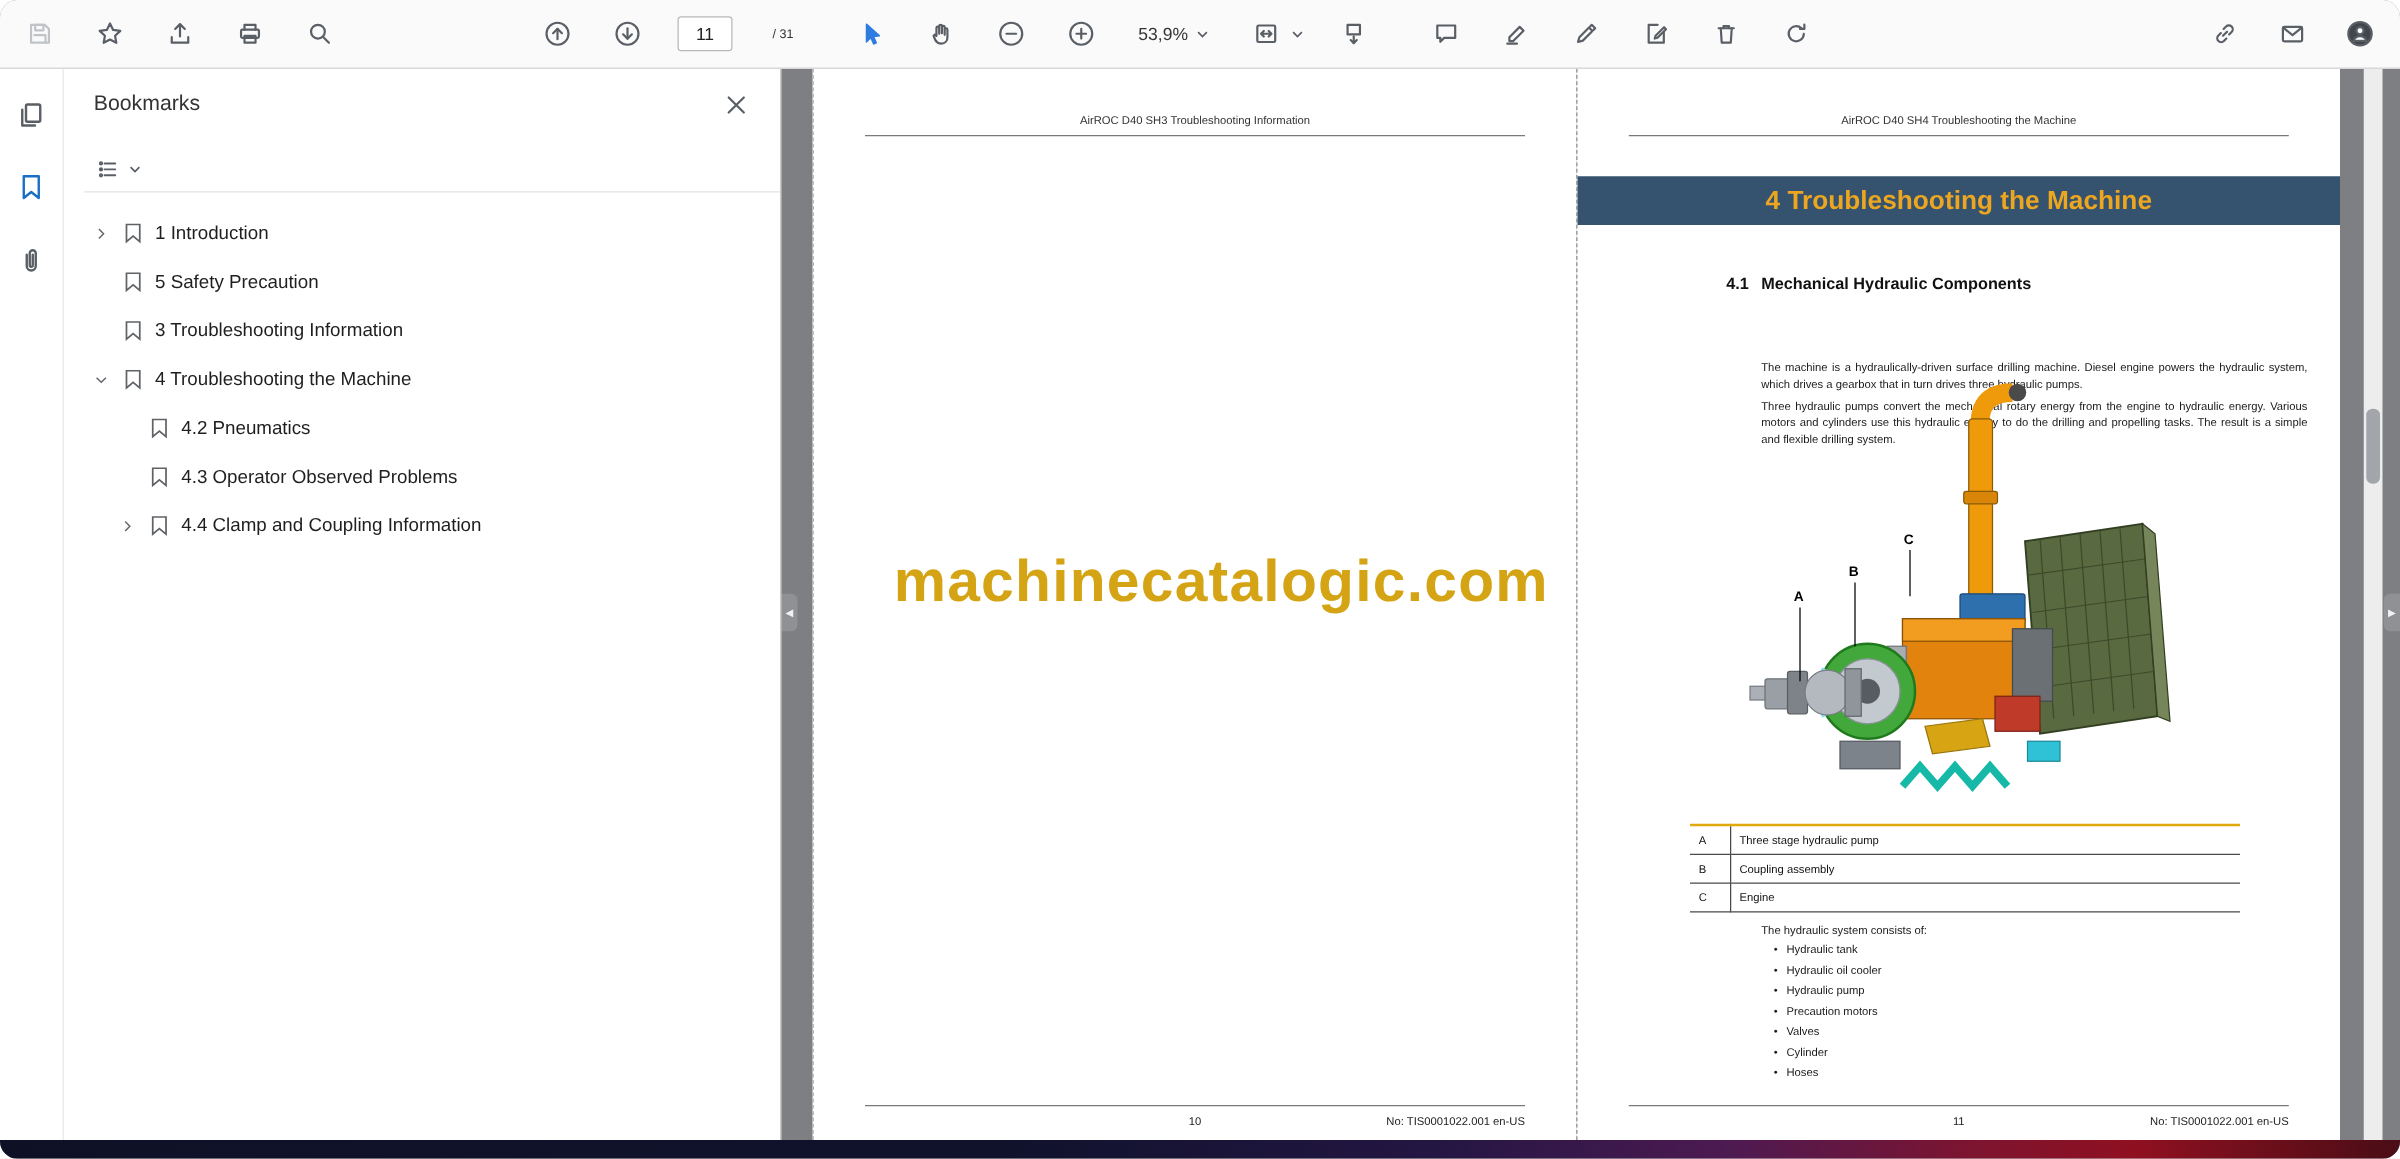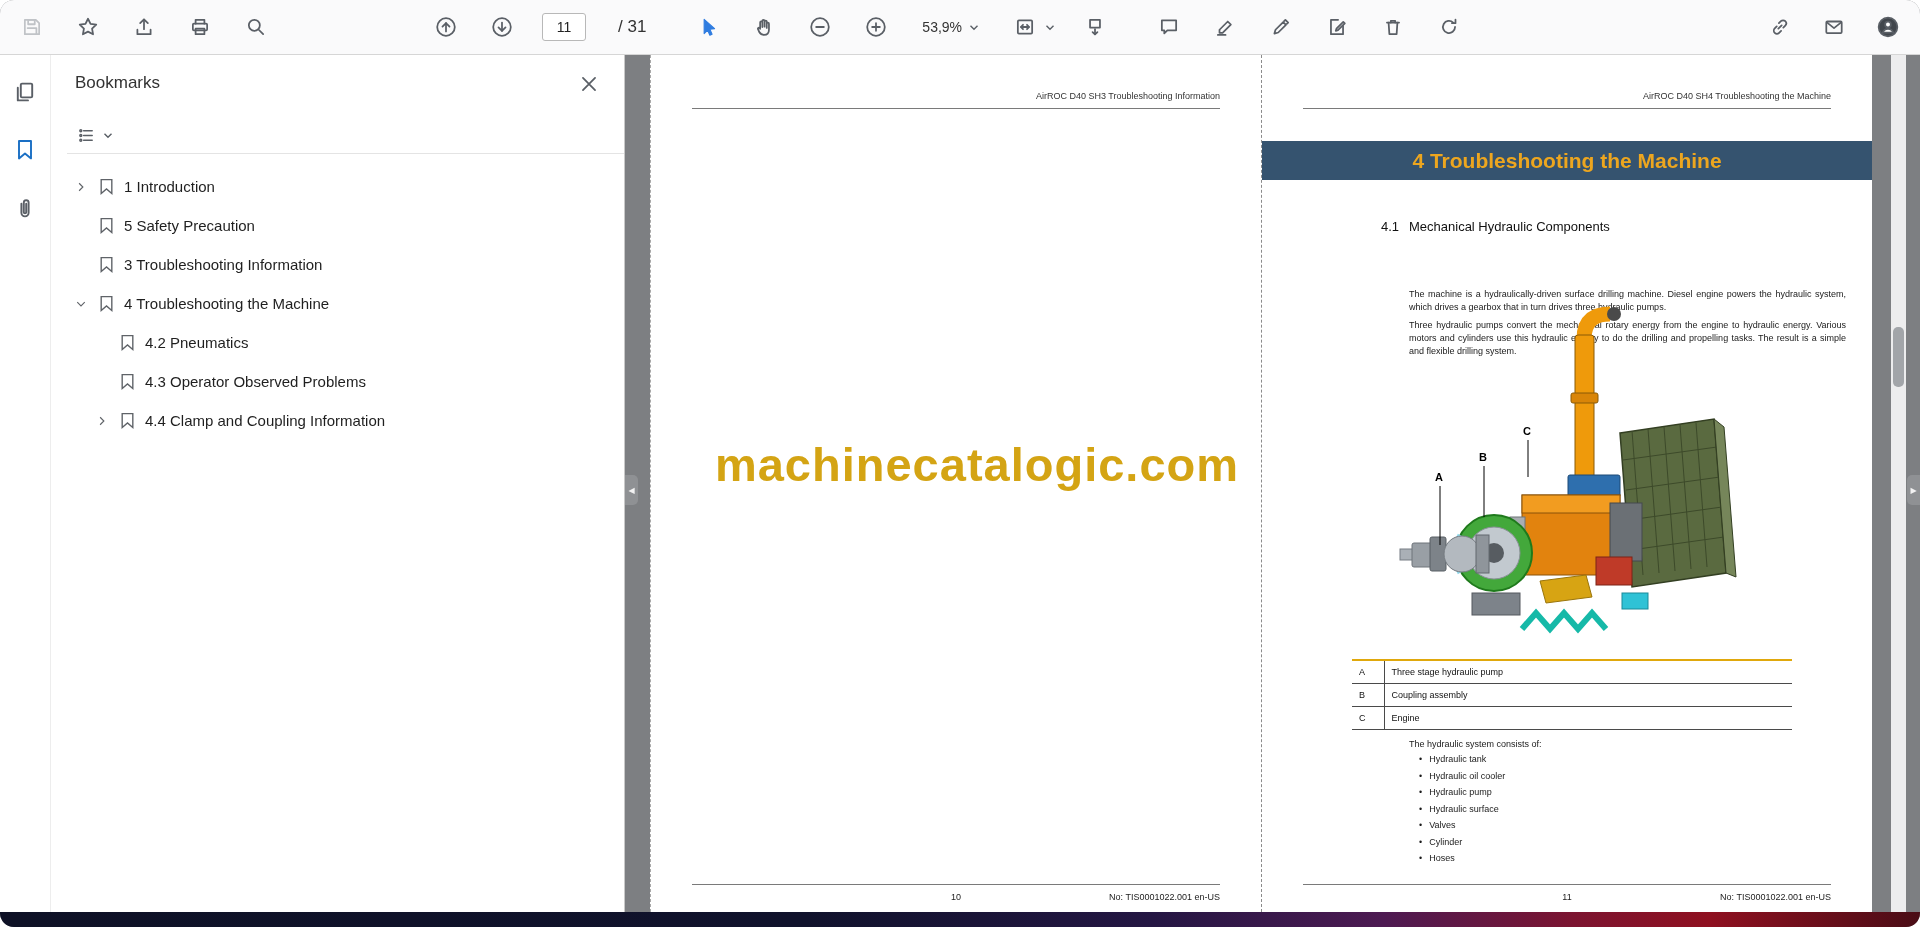--- a/index.html
+++ b/index.html
@@ -10,21 +10,21 @@
   .toolbar { position:absolute; top:0; left:0; width:1920px; height:55px; background:#fafafb;
              border-bottom:1px solid #d6d6d6; display:flex; align-items:center; padding:0 16px; z-index:5; }
   .tg { display:flex; align-items:center; gap:24px; }
   .tbtn { width:32px; height:32px; display:flex; align-items:center; justify-content:center;
           background:none; border:none; border-radius:4px; cursor:pointer; }
   .ic { width:22px; height:22px; stroke:#5a5f66; fill:none; stroke-width:1.6; stroke-linecap:round; stroke-linejoin:round; }
   .ic.disabled { stroke:#c0c3c7; }
   .sp160 { width:158px; } .sp50 { width:46px; } .sp45 { width:42px; }
   .page-input { width:44px; height:28px; border:1px solid #b8b8b8; border-radius:3px; text-align:center;
                 font-size:14px; color:#222; background:#fff; }
-  .page-count { font-size:17px; color:#333; margin-left:8px; white-space:nowrap; }
+  .page-count { font-size:10px; color:#333; margin-left:8px; white-space:nowrap; }
   .zoom-dd { display:flex; align-items:center; gap:7px; background:none; border:none; font-size:14px;
              color:#333; cursor:pointer; padding:4px 6px; }
   .caret { width:10px; height:7px; stroke:#5a5f66; fill:none; stroke-width:1.6; }
   .right-group { margin-left:auto; display:flex; align-items:center; gap:22px; }
   .combo { display:flex; align-items:center; gap:4px; }
 
   
   .left-rail { position:absolute; top:55px; left:0; width:51px; height:857px; background:#fff;
                border-right:1px solid #ededed; display:flex; flex-direction:column; align-items:center;
                padding-top:15px; gap:14px; z-index:4; }
@@ -53,32 +53,32 @@
   .bm-label { margin-left:9px; font-size:15px; color:#1f1f1f; white-space:nowrap; }
   .bm-item.selected::before { content:""; position:absolute; left:36px; right:10px; top:2px; bottom:2px;
                               background:#a9c9ef; border:1px solid #3a77b5; z-index:0; }
 
   
   .doc-area { position:absolute; top:55px; left:625px; width:1295px; height:857px; background:#7d7f82; overflow:hidden; }
   .page { position:absolute; top:0; height:857px; width:611px; background:#fff; }
   .page-left  { left:25px; border-left:1px dashed #a8a8a8; }
   .page-right { left:636px; border-left:1px dashed #8b8b8b; }
 
-  .page-header { position:absolute; top:36px; left:41px; right:41px; display:flex; justify-content:flex-end;
+  .page-header { position:absolute; top:36px; left:41px; right:41px; display:flex; justify-content:center;
                  font-size:9px; color:#333; padding-bottom:7px; border-bottom:1px solid #7a7a7a; }
   .page-footer { position:absolute; top:829px; left:41px; right:41px; border-top:1px solid #7a7a7a; height:28px; }
   .pg-center { position:absolute; left:50%; transform:translateX(-50%); top:7px; font-size:9px; color:#222; }
   .pg-right  { position:absolute; right:0; top:7px; font-size:9px; color:#222; }
 
   .watermark { position:absolute; top:382px; left:0; width:100%; text-align:center; font-size:47px;
                font-weight:bold; color:#d4a414; letter-spacing:1px;padding-left:42px; }
 
   .chapter-banner { position:absolute; top:86px; left:0; right:0; height:39px; background:#35536f; color:#eda61f;
                     font-weight:bold; font-size:21px; display:flex; align-items:center; justify-content:center; }
-  .section-head { position:absolute; top:164px; left:147px; font-size:13px; font-weight:normal; color:#111; }
+  .section-head { position:absolute; top:164px; left:147px; font-size:13px; font-weight:bold; color:#111; }
   .sec-num { position:absolute; left:-28px; }
   .body-para { position:absolute; left:147px; width:437px; font-size:9px; line-height:13px; color:#1a1a1a; text-align:justify; }
   .para-1 { top:233px; } .para-2 { top:264px; }
   .diagram { position:absolute; top:250px; left:110px; width:440px; height:350px; }
 
   .ptable { position:absolute; top:604px; left:90px; width:440px; border-collapse:collapse; font-size:9px; color:#111;
             border-top:2px solid #e0a80c; }
   .ptable td { border-bottom:1px solid #4a4a4a; padding:6px 8px 6px 7px; }
   .ptable td.key { width:32px; border-right:1px solid #4a4a4a; }
 
@@ -492,21 +492,21 @@
             <td>Engine</td>
           </tr>
         </tbody>
       </table>
 
       <p class="list-intro">The hydraulic system consists of:</p>
       <ul class="bullets">
         <li>Hydraulic tank</li>
         <li>Hydraulic oil cooler</li>
         <li>Hydraulic pump</li>
-        <li>Hydraulic surface</li>
+        <li>Precaution motors</li>
         <li>Valves</li>
         <li>Cylinder</li>
         <li>Hoses</li>
       </ul>
 
       <div class="page-footer">
         <span class="pg-center">11</span>
         <span class="pg-right">No: TIS0001022.001 en-US</span>
       </div>
     </div>

